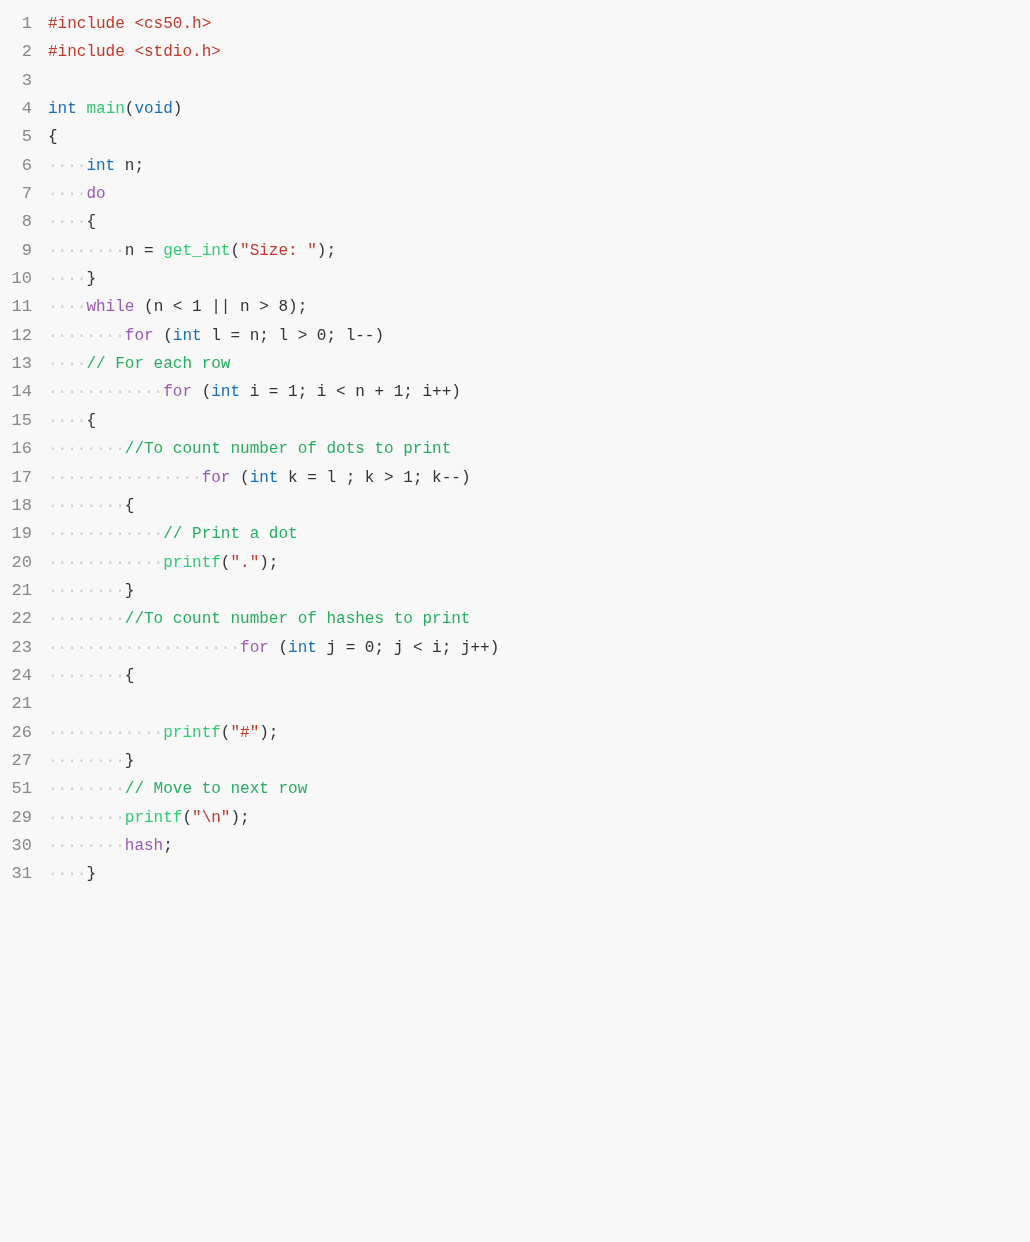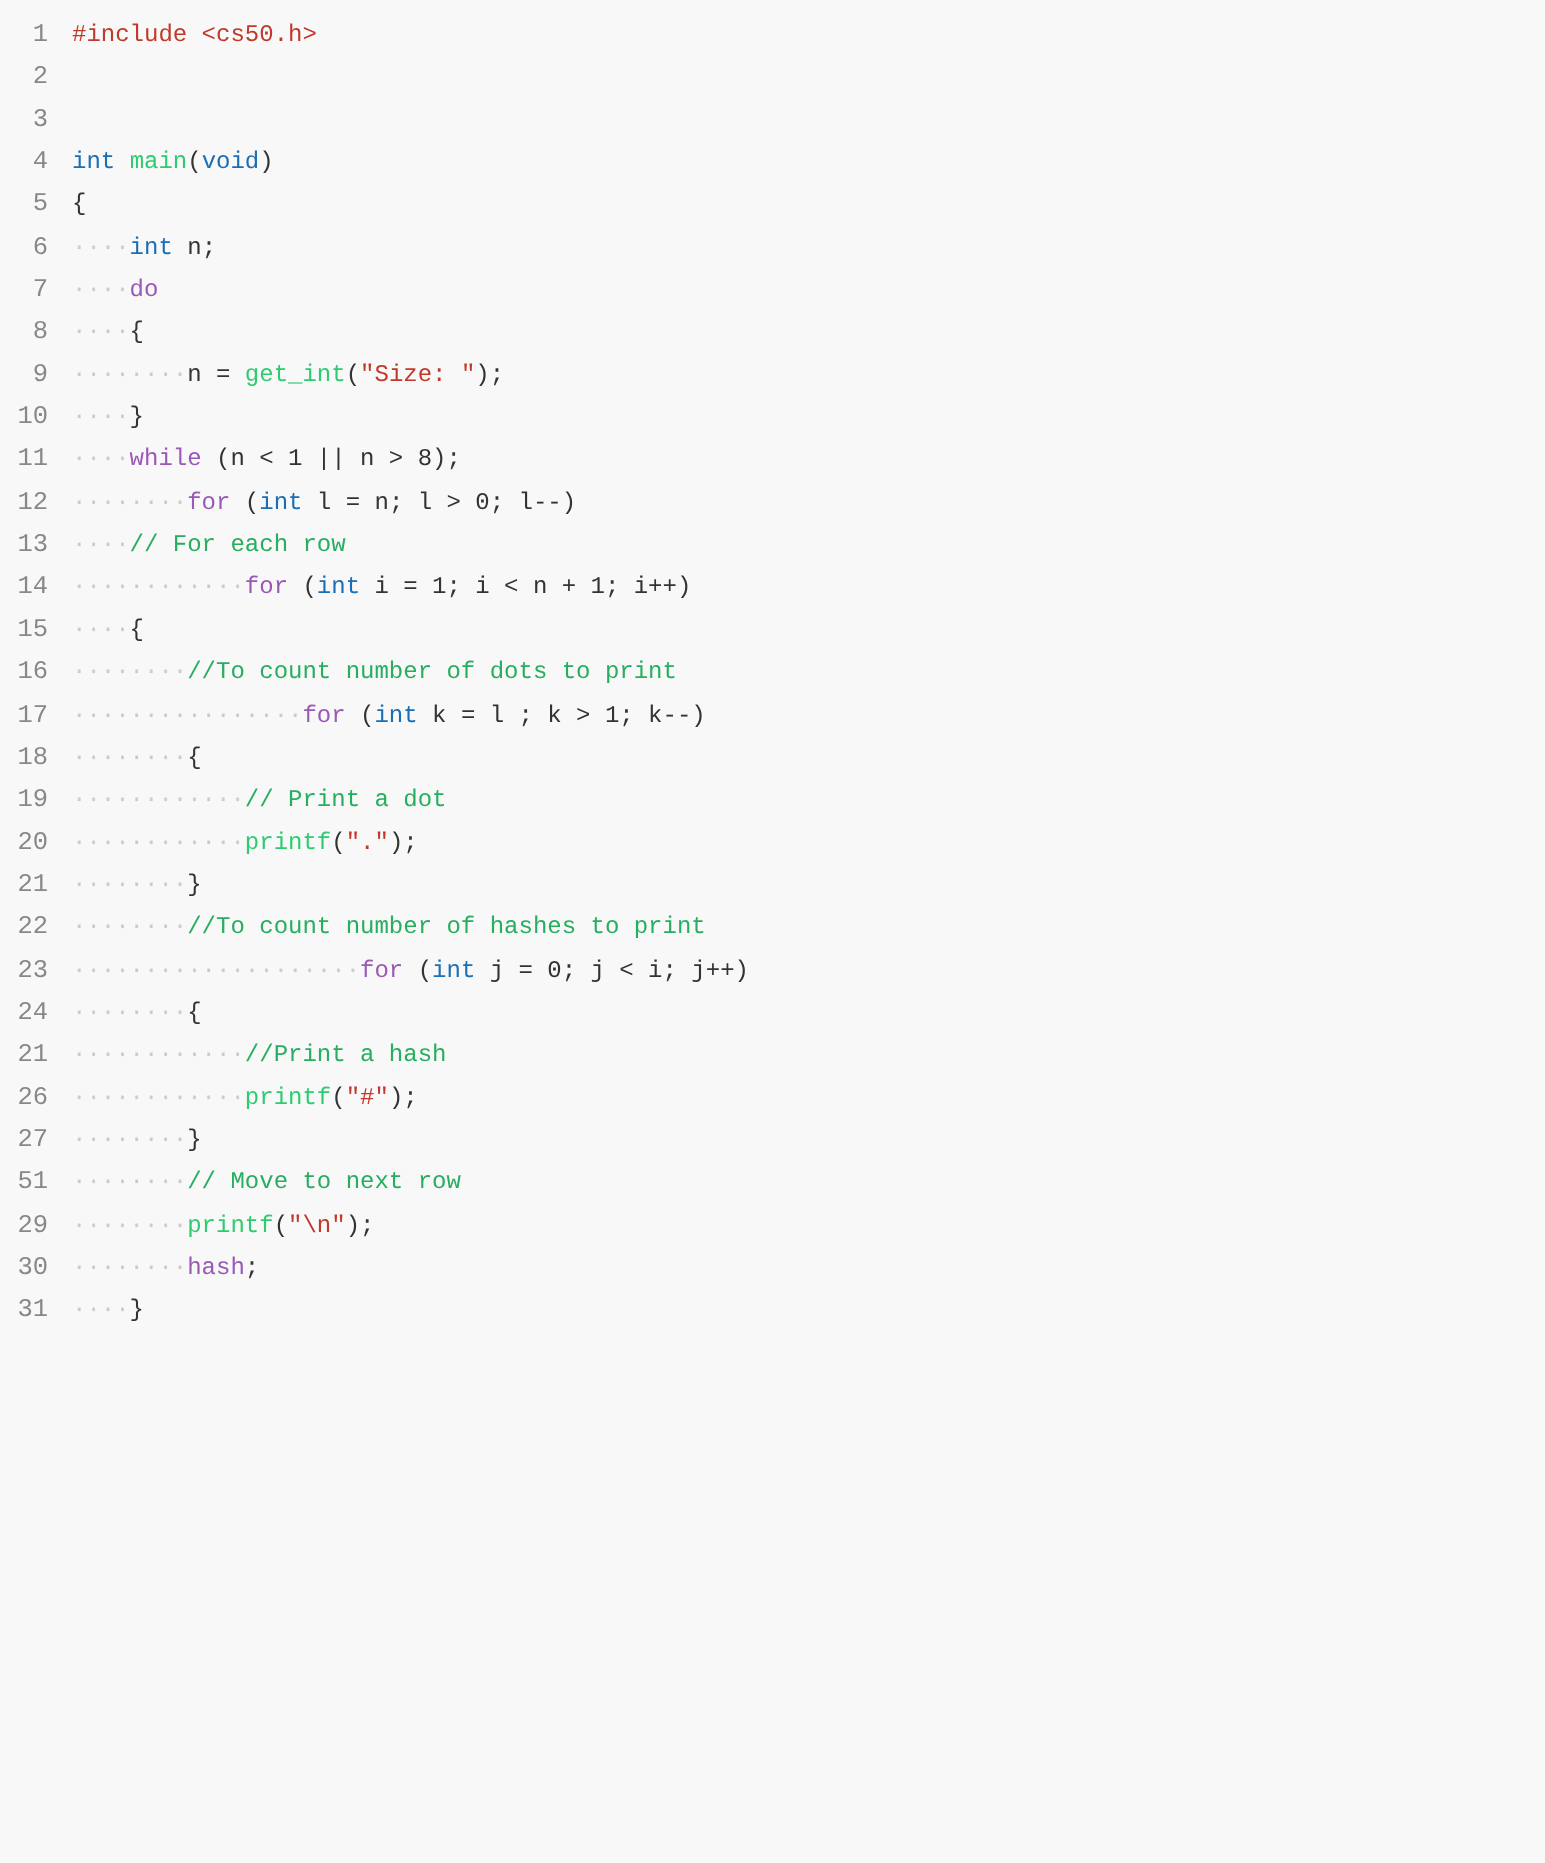--- a/index.html
+++ b/index.html
@@ -46,21 +46,21 @@
     .dots         { color: #ccc; }
     .normal       { color: #333; }
 
     .preprocessor { color: #c0392b; }
   </style>
 </head>
 <body>
 
 <div class="code-container">
 <div class="code-line"><span class="line-num">1</span><span class="code-content"><span class="preprocessor">#include &lt;cs50.h&gt;</span></span></div>
-    <div class="code-line"><span class="line-num">2</span></div>
+    <div class="code-line"><span class="line-num">2</span><span class="code-content"><span class="preprocessor">#include &lt;stdio.h&gt;</span></span></div>
     <div class="code-line"><span class="line-num">3</span><span class="code-content"></span></div>
     <div class="code-line"><span class="line-num">4</span><span class="code-content"><span class="kw-type">int</span><span class="normal"> </span><span class="kw-func">main</span><span class="normal">(</span><span class="kw-type">void</span><span class="normal">)</span></span></div>
     <div class="code-line"><span class="line-num">5</span><span class="code-content"><span class="normal">{</span></span></div>
     <div class="code-line"><span class="line-num">6</span><span class="code-content"><span class="dots">····</span><span class="kw-type">int</span><span class="normal"> n;</span></span></div>
     <div class="code-line"><span class="line-num">7</span><span class="code-content"><span class="dots">····</span><span class="kw-control">do</span></span></div>
     <div class="code-line"><span class="line-num">8</span><span class="code-content"><span class="dots">····</span><span class="normal">{</span></span></div>
     <div class="code-line"><span class="line-num">9</span><span class="code-content"><span class="dots">········</span><span class="normal">n = </span><span class="kw-func">get_int</span><span class="normal">(</span><span class="kw-string">"Size: "</span><span class="normal">);</span></span></div>
     <div class="code-line"><span class="line-num">10</span><span class="code-content"><span class="dots">····</span><span class="normal">}</span></span></div>
     <div class="code-line"><span class="line-num">11</span><span class="code-content"><span class="dots">····</span><span class="kw-control">while</span><span class="normal"> (n &lt; 1 || n &gt; 8);</span></span></div>
     <div class="code-line"><span class="line-num">12</span><span class="code-content"><span class="dots">········</span><span class="kw-control">for</span><span class="normal"> (</span><span class="kw-type">int</span><span class="normal"> l = n; l &gt; 0; l--)</span></span></div>
@@ -69,20 +69,20 @@
     <div class="code-line"><span class="line-num">15</span><span class="code-content"><span class="dots">····</span><span class="normal">{</span></span></div>
     <div class="code-line"><span class="line-num">16</span><span class="code-content"><span class="dots">········</span><span class="kw-comment">//To count number of dots to print</span></span></div>
     <div class="code-line"><span class="line-num">17</span><span class="code-content"><span class="dots">················</span><span class="kw-control">for</span><span class="normal"> (</span><span class="kw-type">int</span><span class="normal"> k = l ; k &gt; 1; k--)</span></span></div>
     <div class="code-line"><span class="line-num">18</span><span class="code-content"><span class="dots">········</span><span class="normal">{</span></span></div>
     <div class="code-line"><span class="line-num">19</span><span class="code-content"><span class="dots">············</span><span class="kw-comment">// Print a dot</span></span></div>
     <div class="code-line"><span class="line-num">20</span><span class="code-content"><span class="dots">············</span><span class="kw-func">printf</span><span class="normal">(</span><span class="kw-string">"."</span><span class="normal">);</span></span></div>
     <div class="code-line"><span class="line-num">21</span><span class="code-content"><span class="dots">········</span><span class="normal">}</span></span></div>
     <div class="code-line"><span class="line-num">22</span><span class="code-content"><span class="dots">········</span><span class="kw-comment">//To count number of hashes to print</span></span></div>
     <div class="code-line"><span class="line-num">23</span><span class="code-content"><span class="dots">····················</span><span class="kw-control">for</span><span class="normal"> (</span><span class="kw-type">int</span><span class="normal"> j = 0; j &lt; i; j++)</span></span></div>
     <div class="code-line"><span class="line-num">24</span><span class="code-content"><span class="dots">········</span><span class="normal">{</span></span></div>
-    <div class="code-line"><span class="line-num">21</span><span class="code-content"><span class="dots">············</span><span class="kw-comment">//Print a hash</span></span></div>
+    <div class="code-line"><span class="line-num">21</span></div>
     <div class="code-line"><span class="line-num">26</span><span class="code-content"><span class="dots">············</span><span class="kw-func">printf</span><span class="normal">(</span><span class="kw-string">"#"</span><span class="normal">);</span></span></div>
     <div class="code-line"><span class="line-num">27</span><span class="code-content"><span class="dots">········</span><span class="normal">}</span></span></div>
     <div class="code-line"><span class="line-num">51</span><span class="code-content"><span class="dots">········</span><span class="kw-comment">// Move to next row</span></span></div>
     <div class="code-line"><span class="line-num">29</span><span class="code-content"><span class="dots">········</span><span class="kw-func">printf</span><span class="normal">(</span><span class="kw-string">"\n"</span><span class="normal">);</span></span></div>
     <div class="code-line"><span class="line-num">30</span><span class="code-content"><span class="dots">········</span><span class="kw-control">hash</span><span class="normal">;</span></span></div>
     <div class="code-line"><span class="line-num">31</span><span class="code-content"><span class="dots">····</span><span class="normal">}</span></span></div>
   </div>
 
 </body></html>

